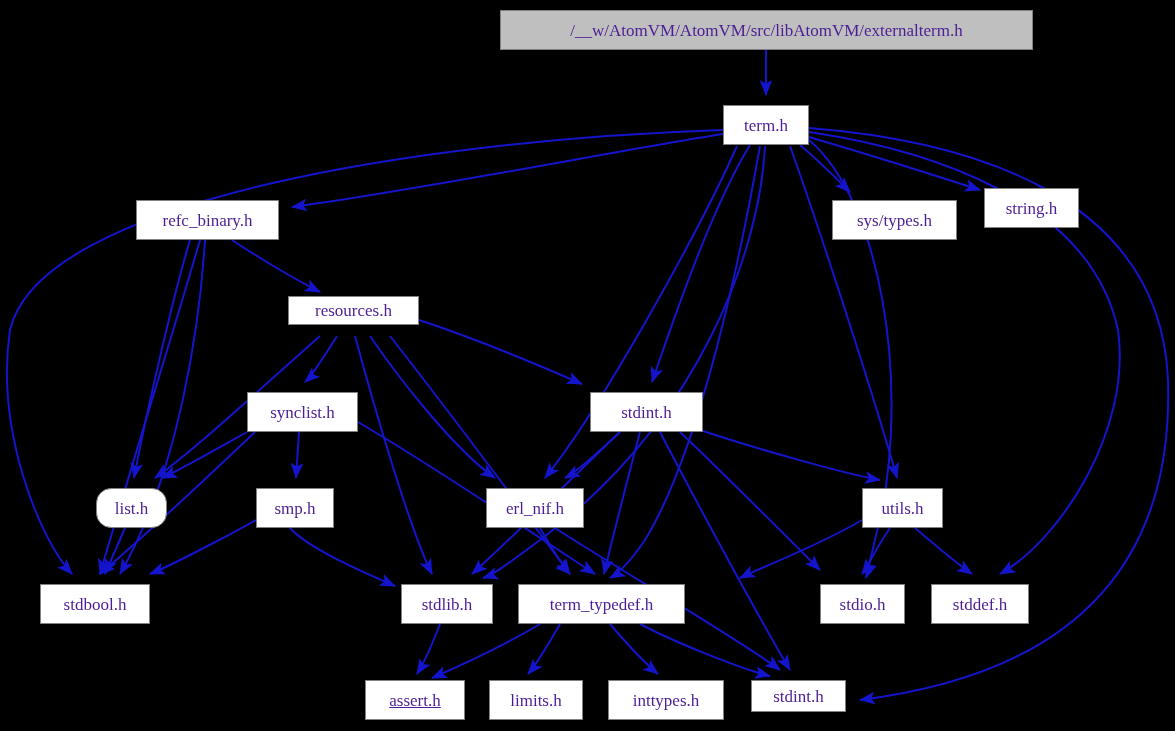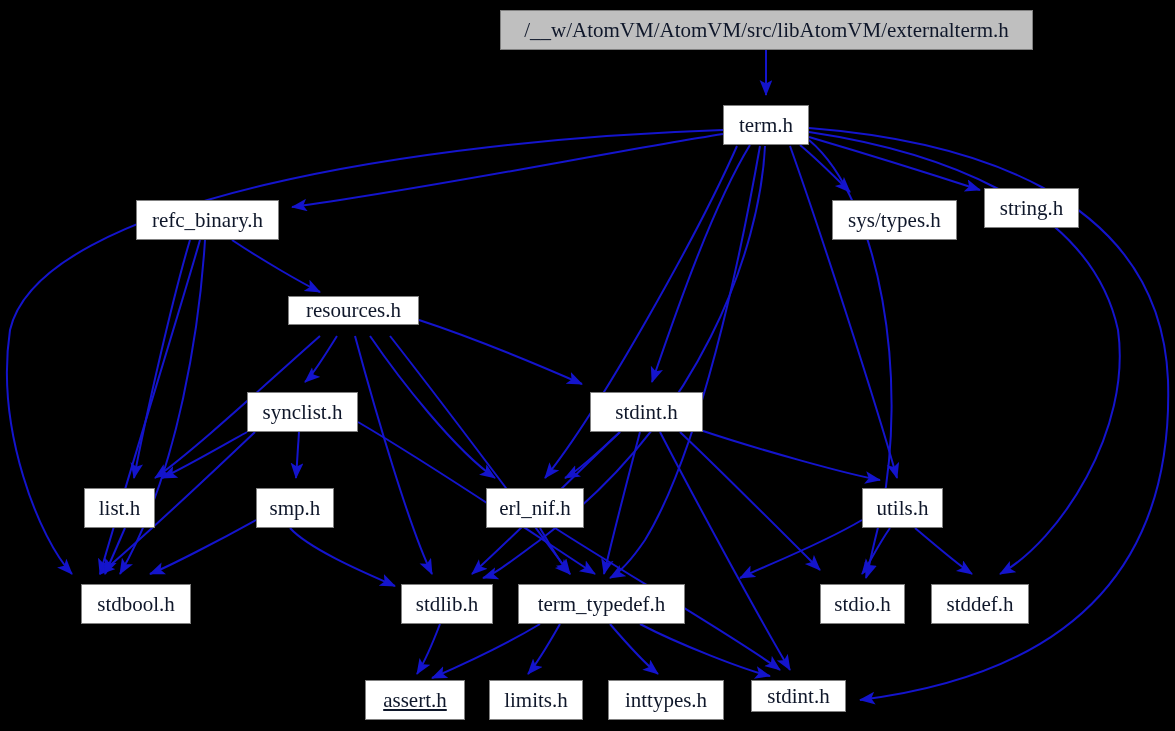--- a/index.html
+++ b/index.html
@@ -22,25 +22,25 @@
     top: 0;
     width: 1175px;
     height: 731px;
     pointer-events: none;
   }
   .node {
     position: absolute;
     box-sizing: border-box;
     background: #ffffff;
     border: 1px solid #808080;
-    color: #0f172a;
+    color: #4c1d95;
     display: flex;
     align-items: center;
     justify-content: center;
-    font-size: 21px;
+    font-size: 17px;
     line-height: 1;
     white-space: nowrap;
     z-index: 5;
     text-align: center;
   }
   .node.root {
     background: #bfbfbf;
     border: 1px solid #808080;
   }
   .node-label {
@@ -125,33 +125,33 @@
       </div>
       <div class="node" style="left: 288px; top: 296px; width: 131px; height: 29px;">
         <span class="node-label">resources.h</span>
       </div>
       <div class="node" style="left: 247px; top: 392px; width: 111px; height: 40px;">
         <span class="node-label">synclist.h</span>
       </div>
       <div class="node" style="left: 590px; top: 392px; width: 113px; height: 40px;">
         <span class="node-label">stdint.h</span>
       </div>
-      <div class="node" style="left: 84px; top: 488px; width: 71px; height: 40px;">
+      <div class="node" style="left: 96px; top: 488px; width: 71px; height: 40px; border-radius: 15px;">
         <span class="node-label">list.h</span>
       </div>
       <div class="node" style="left: 256px; top: 488px; width: 78px; height: 40px;">
         <span class="node-label">smp.h</span>
       </div>
       <div class="node" style="left: 486px; top: 488px; width: 98px; height: 40px;">
         <span class="node-label">erl_nif.h</span>
       </div>
       <div class="node" style="left: 862px; top: 488px; width: 81px; height: 40px;">
         <span class="node-label">utils.h</span>
       </div>
-      <div class="node" style="left: 40px; top: 584px; width: 110px; height: 40px; margin-left: 41px;">
+      <div class="node" style="left: 40px; top: 584px; width: 110px; height: 40px;">
         <span class="node-label">stdbool.h</span>
       </div>
       <div class="node" style="left: 401px; top: 584px; width: 92px; height: 40px;">
         <span class="node-label">stdlib.h</span>
       </div>
       <div class="node" style="left: 518px; top: 584px; width: 167px; height: 40px;">
         <span class="node-label">term_typedef.h</span>
       </div>
       <div class="node" style="left: 820px; top: 584px; width: 85px; height: 40px;">
         <span class="node-label">stdio.h</span>

